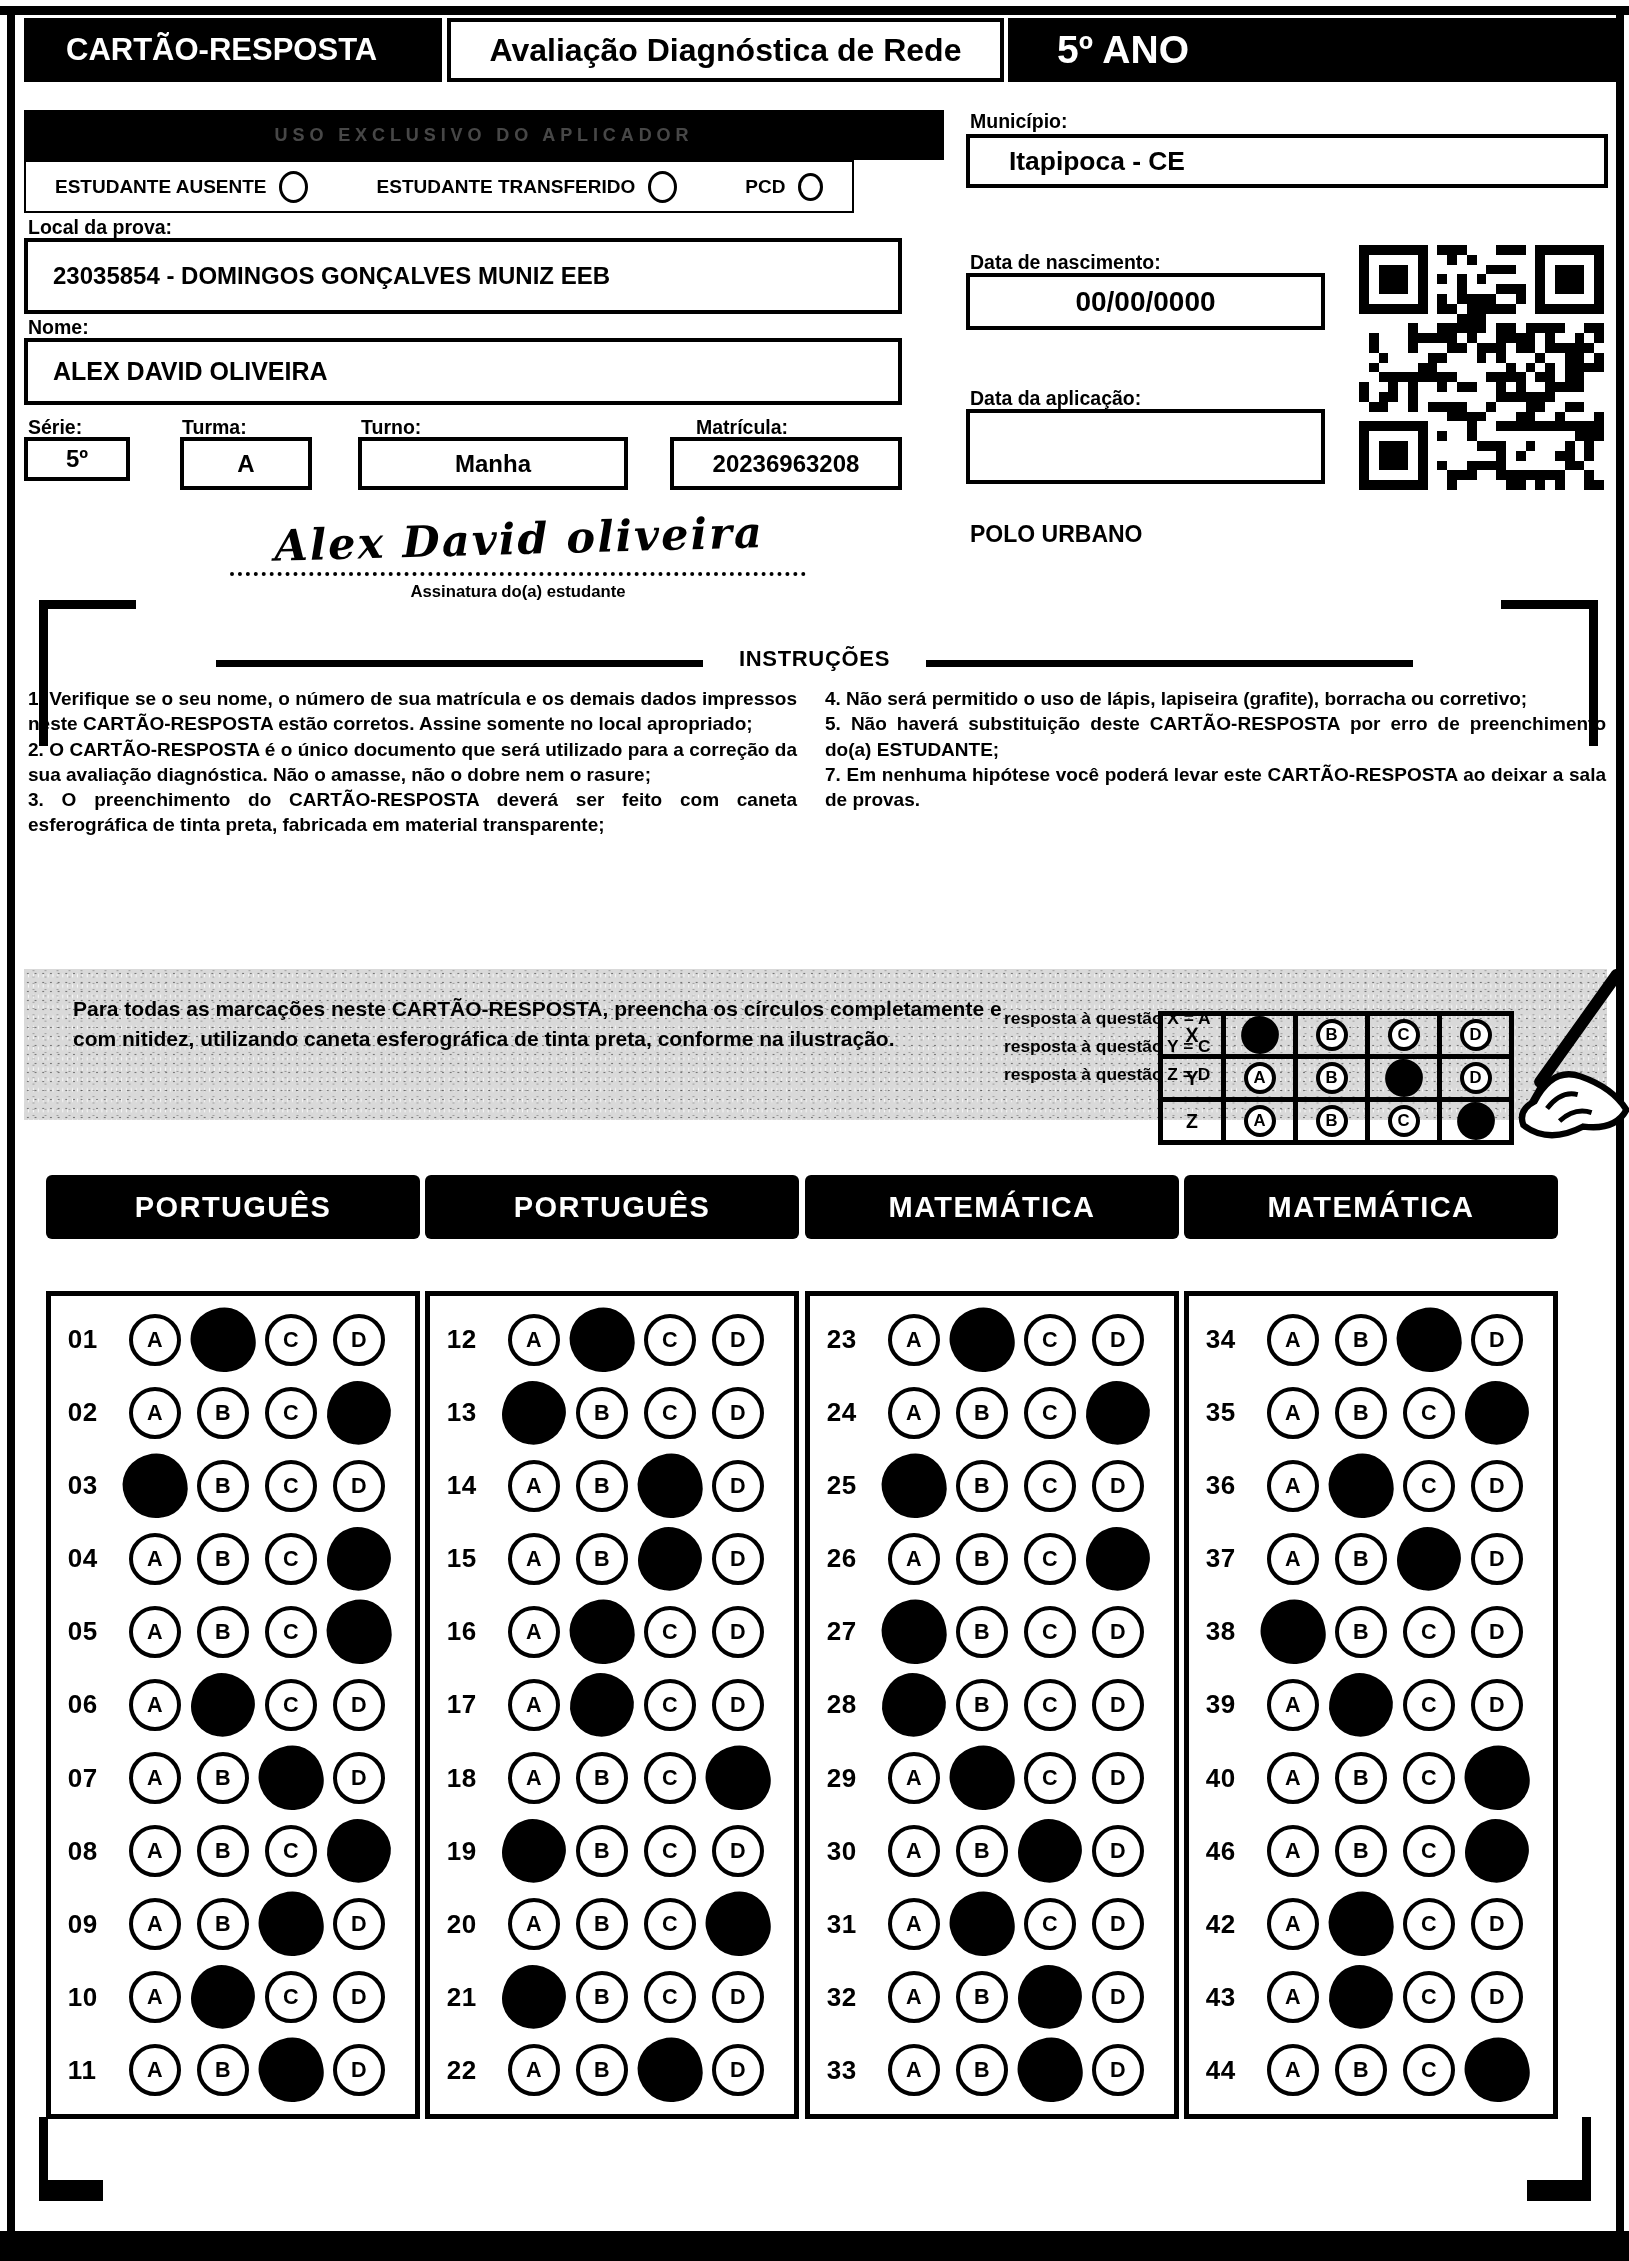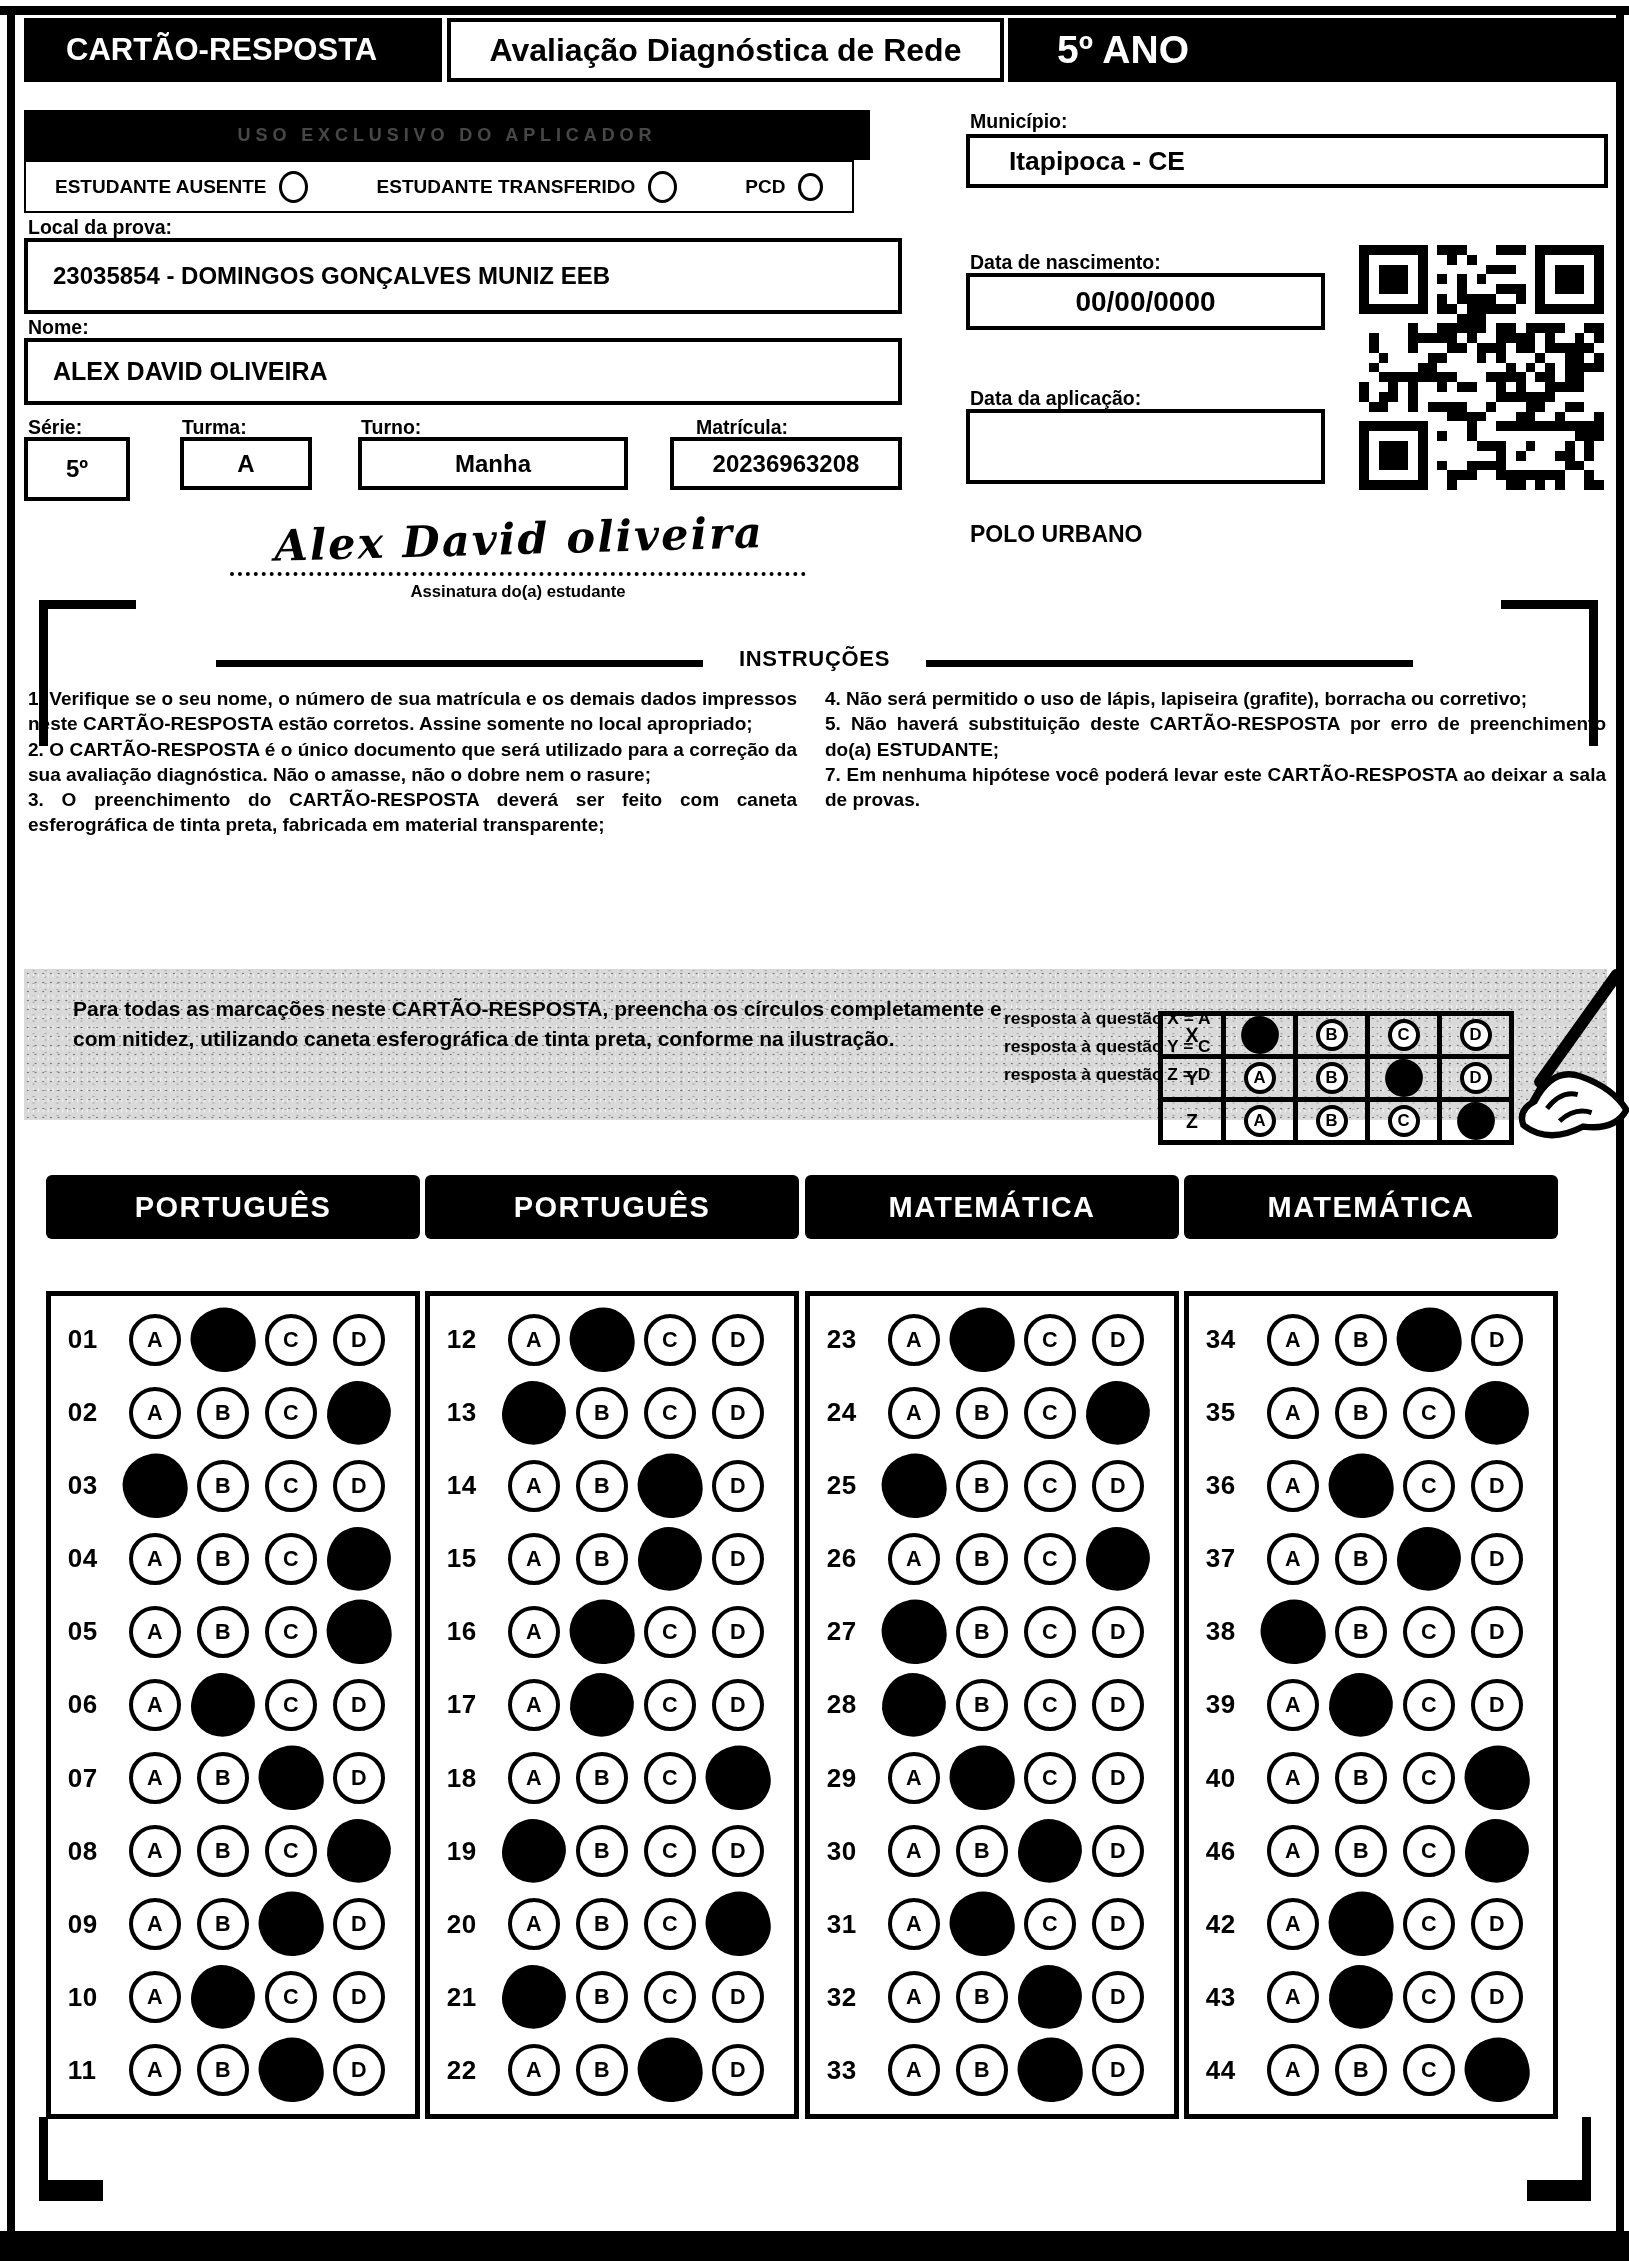--- a/index.html
+++ b/index.html
@@ -17,21 +17,21 @@
 
   
   .hd-card{left:24px;top:18px;width:418px;height:64px;background:#000;color:#fff;
     font-size:31px;font-weight:bold;display:flex;align-items:center;padding-left:42px;box-sizing:border-box;}
   .hd-assess{left:447px;top:18px;width:557px;height:64px;background:#fff;border:4.2px solid #000;
     box-sizing:border-box;display:flex;align-items:center;justify-content:center;font-size:32px;font-weight:bold;}
   .hd-grade{left:1008px;top:18px;width:608px;height:64px;background:#000;color:#fff;
     font-size:39px;font-weight:bold;display:flex;align-items:center;padding-left:49px;box-sizing:border-box;}
 
   
-  .applicator{left:24px;top:110px;width:846px;height:50px;background:#000;
+  .applicator{left:24px;top:110px;width:920px;height:50px;background:#000;
     display:flex;align-items:center;justify-content:center;}
   .applicator span{color:rgba(255,255,255,0.28);font-size:18px;font-weight:bold;letter-spacing:4.9px;}
   .statusrow{left:24px;top:160px;width:830px;height:53px;border:2.8px solid #000;box-sizing:border-box;
     display:flex;align-items:center;justify-content:space-between;padding:0 29px;}
   .statusitem{display:flex;align-items:center;gap:12.5px;font-size:19px;font-weight:bold;}
   .statuscircle{width:29px;height:32px;border:3.5px solid #000;border-radius:50%;background:#fff;box-sizing:border-box;}
 
   .fieldlabel{font-size:19.5px;font-weight:bold;}
   .fieldbox{border:4.9px solid #000;box-sizing:border-box;background:#fff;display:flex;align-items:center;}
   .fieldbox .val{font-size:24px;font-weight:bold;}
@@ -136,21 +136,21 @@
 <div class="abs fieldlabel" style="left:28px;top:316px;">Nome:</div>
 <div class="abs fieldbox" style="left:24px;top:338px;width:878px;height:67px;">
   <span class="val" style="padding-left:25px;font-size:25px;">ALEX DAVID OLIVEIRA</span>
 </div>
 
 <div class="abs fieldlabel" style="left:28px;top:416px;">Série:</div>
 <div class="abs fieldlabel" style="left:182px;top:416px;">Turma:</div>
 <div class="abs fieldlabel" style="left:361px;top:416px;">Turno:</div>
 <div class="abs fieldlabel" style="left:696px;top:416px;">Matrícula:</div>
 
-<div class="abs fieldbox" style="left:24px;top:437px;width:106px;height:64px;justify-content:center;">
+<div class="abs fieldbox" style="left:24px;top:437px;width:106px;height:44px;justify-content:center;">
   <span class="val">5º</span>
 </div>
 <div class="abs fieldbox" style="left:180px;top:437px;width:132px;height:53px;justify-content:center;">
   <span class="val">A</span>
 </div>
 <div class="abs fieldbox" style="left:358px;top:437px;width:270px;height:53px;justify-content:center;">
   <span class="val">Manha</span>
 </div>
 <div class="abs fieldbox" style="left:670px;top:437px;width:232px;height:53px;justify-content:center;">
   <span class="val">20236963208</span>

